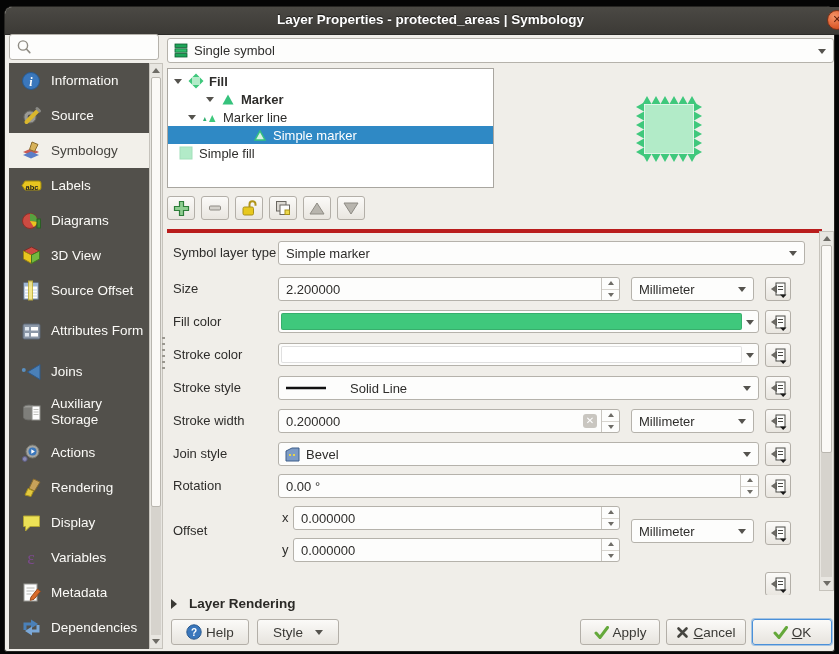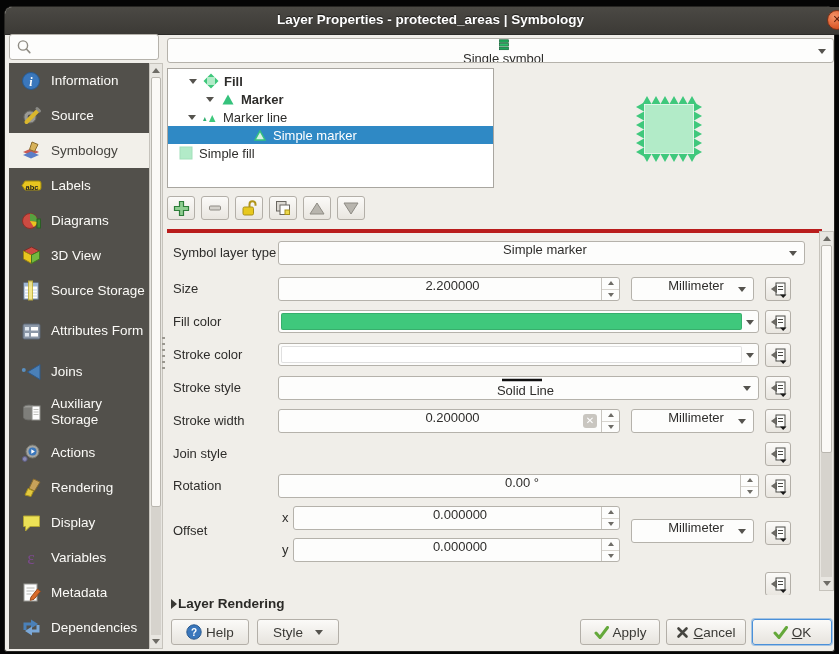--- a/index.html
+++ b/index.html
@@ -29,21 +29,21 @@
   .side-item.sel{background:#f2f0ea;color:#45443f;}
   
   .vscroll{position:absolute;background:#e8e6e1;border:1px solid #c6c3bc;box-sizing:border-box;}
   .vscroll .arrow{position:absolute;left:0;width:100%;height:13px;display:flex;align-items:center;justify-content:center;}
   .tri-up{width:0;height:0;border-left:4px solid transparent;border-right:4px solid transparent;border-bottom:5px solid #6e6c66;}
   .tri-dn{width:0;height:0;border-left:4px solid transparent;border-right:4px solid transparent;border-top:5px solid #6e6c66;}
   .thumb{position:absolute;left:1px;right:1px;background:#fbf9f6;border:1px solid #b9b6af;border-radius:2px;}
   .track-dark{position:absolute;left:1px;right:1px;background:#d6d3cd;}
   
   .combo,.spinfield,.colorbtn{position:absolute;background:#fdfdfc;border:1px solid #b5b2ab;
-    border-radius:3px;box-sizing:border-box;display:flex;align-items:center;cursor:pointer;flex-direction:column;}
+    border-radius:3px;box-sizing:border-box;display:flex;align-items:center;cursor:pointer;}
   .combo .cval{margin-left:7px;white-space:nowrap;overflow:hidden;}
   .caret{position:absolute;right:7px;top:50%;margin-top:-2px;width:0;height:0;
     border-left:4px solid transparent;border-right:4px solid transparent;border-top:5px solid #55534e;}
   .spinfield .val{margin-left:7px;}
   .spin{position:absolute;right:0;top:0;bottom:0;width:17px;border-left:1px solid #c8c5bf;display:flex;flex-direction:column;}
   .spin div{flex:1;display:flex;align-items:center;justify-content:center;}
   .spin .u{border-bottom:1px solid #d8d5cf;}
   .sarr-up{width:0;height:0;border-left:3.5px solid transparent;border-right:3.5px solid transparent;border-bottom:4.5px solid #6e6c66;}
   .sarr-dn{width:0;height:0;border-left:3.5px solid transparent;border-right:3.5px solid transparent;border-top:4.5px solid #6e6c66;}
   .clearbtn{position:absolute;right:22px;top:50%;margin-top:-7px;width:14px;height:14px;background:#c9c6c0;
@@ -65,21 +65,21 @@
   
   .tbtn{position:absolute;top:189px;width:28px;height:24px;background:linear-gradient(#fbfaf8,#e9e6e0);
     border:1px solid #b3afa8;border-radius:3px;box-sizing:border-box;display:flex;align-items:center;justify-content:center;cursor:pointer;}
   
   #props{position:absolute;left:162px;top:222px;width:655px;height:362px;border-top:4px solid #b91c1c;overflow:hidden;}
   
   .fbtn{position:absolute;top:612px;height:26px;background:linear-gradient(#fbfaf8,#e7e4de);
     border:1px solid #b3afa8;border-radius:3px;box-sizing:border-box;display:flex;align-items:center;justify-content:center;
     gap:4px;font-size:13.5px;color:#3a3935;cursor:pointer;}
   .fbtn.def{border-color:#4a90d9;box-shadow:0 0 0 1px rgba(74,144,217,.45);}
-  #layerrender{position:absolute;left:166px;top:589px;display:flex;align-items:center;gap:1px;font-weight:bold;font-size:13.5px;color:#2b2a27;}
+  #layerrender{position:absolute;left:166px;top:589px;display:flex;align-items:center;gap:12px;font-weight:bold;font-size:13.5px;color:#2b2a27;}
   .exp-right{width:0;height:0;border-top:5px solid transparent;border-bottom:5px solid transparent;border-left:6px solid #3a3935;}
   .splitdots{position:absolute;left:157px;top:330px;width:3px;height:34px;
     background:repeating-linear-gradient(#9a978f 0 2px,transparent 2px 6px);}
 </style>
 </head>
 <body>
 
 <div id="screen">
  <div id="win">
 
@@ -159,21 +159,21 @@
         </div>
         <div class="side-item">
           <span class="sicon">
             <svg width="20" height="21" viewBox="0 0 20 21">
               <rect x="3" y="3" width="14" height="16" fill="#fdfdfd" stroke="#7a93b5"></rect>
               <rect x="3" y="3" width="14" height="3.5" fill="#9fb7d4"></rect>
               <path d="M3 10h14M3 13h14M3 16h14" stroke="#c3d2e4"></path>
               <rect x="7.5" y="1" width="4" height="19" fill="#f3e584" stroke="#c4b23a" opacity="0.9"></rect>
             </svg>
           </span>
-          <span class="slabel">Source Storage</span>
+          <span class="slabel">Source Offset</span>
         </div>
         <div class="side-item two">
           <span class="sicon">
             <svg width="21" height="21" viewBox="0 0 21 21">
               <rect x="2" y="3" width="17" height="15" rx="1.5" fill="#8c98a8" stroke="#5c6878"></rect>
               <rect x="4" y="6" width="4" height="3.5" fill="#dfe6ee"></rect>
               <rect x="10" y="6" width="7" height="3.5" fill="#fff"></rect>
               <rect x="4" y="12" width="4" height="3.5" fill="#dfe6ee"></rect>
               <rect x="10" y="12" width="7" height="3.5" fill="#fff"></rect>
             </svg>
@@ -275,21 +275,21 @@
     <svg width="14" height="15" viewBox="0 0 14 15" style="margin-left:6px">
       <rect x="1" y="1" width="12" height="3.4" fill="#1ea558" stroke="#0b5c30" stroke-width="0.8"></rect>
       <rect x="1" y="5.8" width="12" height="3.4" fill="#2fbd6a" stroke="#0b5c30" stroke-width="0.8"></rect>
       <rect x="1" y="10.6" width="12" height="3.4" fill="#1ea558" stroke="#0b5c30" stroke-width="0.8"></rect>
     </svg>
     <span class="cval" style="margin-left:6px">Single symbol</span>
     <span class="caret"></span>
   </div>
 
   <div id="treepanel">
-        <div class="trow" style="padding-left: 21px;">
+        <div class="trow" style="padding-left: 6px;">
           <span class="exp"></span>
           <span class="ticon">
             <svg width="16" height="16" viewBox="0 0 16 16">
               <rect x="4" y="4" width="8" height="8" fill="#b2ebc8"></rect>
               <path d="M4.5 4h7L8 .5zM4.5 12h7L8 15.5zM4 4.5v7L.5 8zM12 4.5v7L15.5 8z" fill="#3fc87c"></path>
             </svg>
           </span>
           <span class="tlabel b">Fill</span>
         </div>
         <div class="trow" style="padding-left: 38px;">
@@ -452,21 +452,21 @@
             <path d="M7.5 5.5L2.5 9l5 3.5z" fill="#6d6a64" stroke="#4a4a46" stroke-width="0.6"></path>
             <polygon points="11,14.5 17.5,14.5 14.2,18" fill="#1a1a1a"></polygon>
           </svg>
         </button>
 
     <span class="plabel" style="left:6px;top:143px">Stroke style</span>
     <div class="combo" style="left:111px;top:143px;width:481px;height:24px;">
       <svg width="42" height="6" viewBox="0 0 42 6" style="margin-left:6px">
             <path d="M1 3h40" stroke="#111" stroke-width="2.4"></path>
           </svg>
-      <span class="cval" style="margin-left:14px">Solid Line</span>
+      <span class="cval" style="margin-left:23px">Solid Line</span>
       <span class="caret"></span>
     </div>
     <button class="ovr" style="left:598px;top:143px;">
           <svg width="19" height="19" viewBox="0 0 19 19">
             <rect x="7" y="3" width="9" height="12" fill="#fdfdfc" stroke="#4a4a46"></rect>
             <path d="M9 6.5h5M9 9.5h5" stroke="#4a4a46"></path>
             <path d="M7.5 5.5L2.5 9l5 3.5z" fill="#6d6a64" stroke="#4a4a46" stroke-width="0.6"></path>
             <polygon points="11,14.5 17.5,14.5 14.2,18" fill="#1a1a1a"></polygon>
           </svg>
         </button>
@@ -491,20 +491,28 @@
     <button class="ovr" style="left:598px;top:176px;">
           <svg width="19" height="19" viewBox="0 0 19 19">
             <rect x="7" y="3" width="9" height="12" fill="#fdfdfc" stroke="#4a4a46"></rect>
             <path d="M9 6.5h5M9 9.5h5" stroke="#4a4a46"></path>
             <path d="M7.5 5.5L2.5 9l5 3.5z" fill="#6d6a64" stroke="#4a4a46" stroke-width="0.6"></path>
             <polygon points="11,14.5 17.5,14.5 14.2,18" fill="#1a1a1a"></polygon>
           </svg>
         </button>
 
     <span class="plabel" style="left:6px;top:209px">Join style</span>
+    <div class="combo" style="left:111px;top:209px;width:481px;height:24px;">
+      <svg width="15" height="15" viewBox="0 0 15 15" style="margin-left:6px">
+        <path d="M1 14V4l6-3h7v13z" fill="#7d9bc4" stroke="#3f5f8a"></path>
+        <path d="M4 7h2v2H4zM8 7h2v2H8z" fill="#e8d44a"></path>
+      </svg>
+      <span class="cval" style="margin-left:6px">Bevel</span>
+      <span class="caret"></span>
+    </div>
     <button class="ovr" style="left:598px;top:209px;">
           <svg width="19" height="19" viewBox="0 0 19 19">
             <rect x="7" y="3" width="9" height="12" fill="#fdfdfc" stroke="#4a4a46"></rect>
             <path d="M9 6.5h5M9 9.5h5" stroke="#4a4a46"></path>
             <path d="M7.5 5.5L2.5 9l5 3.5z" fill="#6d6a64" stroke="#4a4a46" stroke-width="0.6"></path>
             <polygon points="11,14.5 17.5,14.5 14.2,18" fill="#1a1a1a"></polygon>
           </svg>
         </button>
 
     <span class="plabel" style="left:6px;top:241px">Rotation</span>

